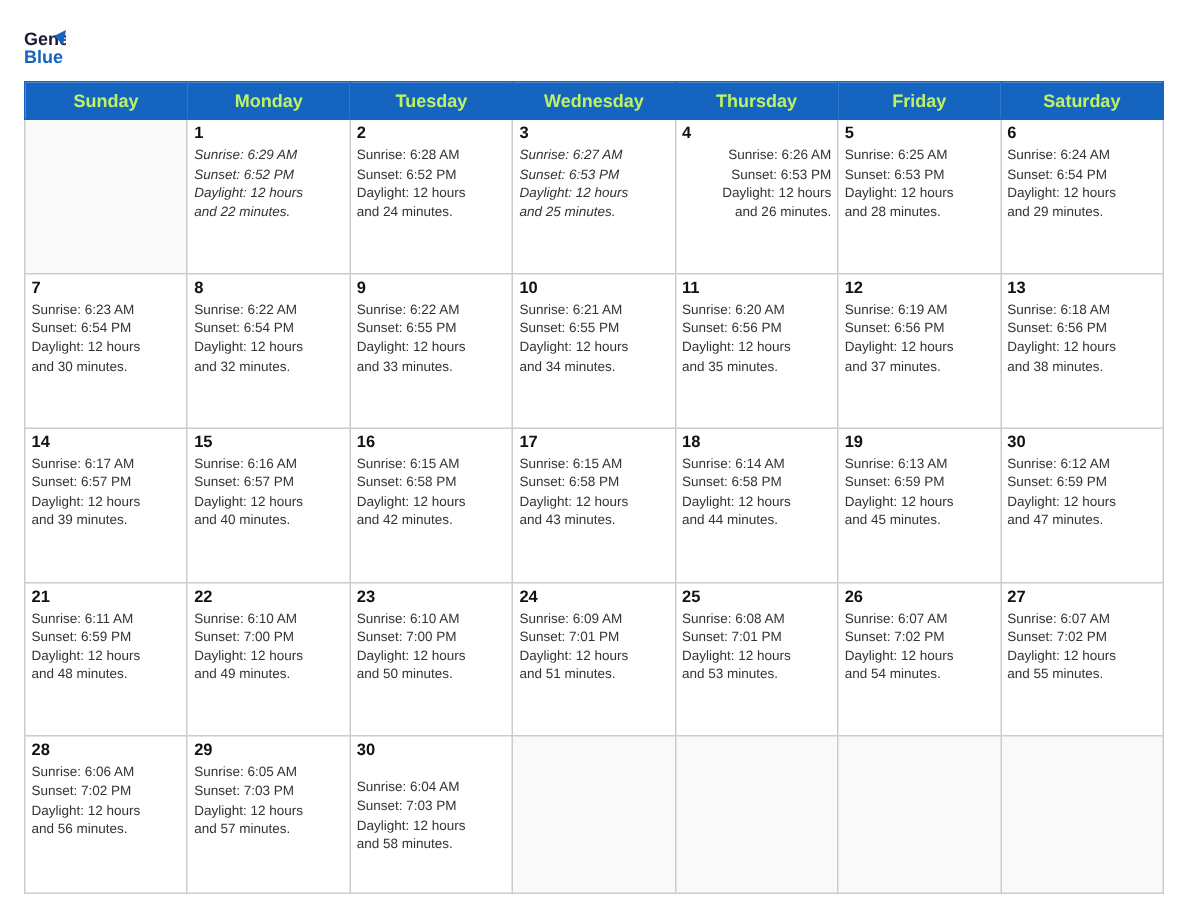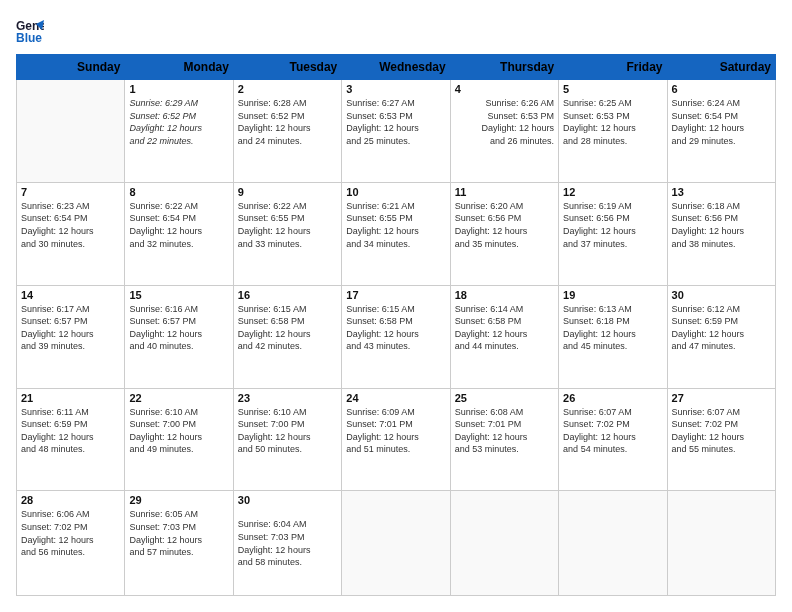--- a/index.html
+++ b/index.html
@@ -47,25 +47,25 @@
     }
     .calendar {
       flex: 1;
       border: 1px solid #ccc;
       border-collapse: collapse;
       width: 100%;
       table-layout: fixed;
     }
     .calendar th {
       background: #1565c0;
-      color: #000000;
+      color: #bef264;
       font-size: 12px;
       font-weight: bold;
       padding: 5px 4px;
-      text-align: right;
+      text-align: center;
       border: 1px solid #1565c0;
     }
     .calendar td {
       border: 1px solid #ccc;
       vertical-align: top;
       padding: 3px 4px;
       font-size: 9.5px;
       color: #222;
       height: 80px;
     }
@@ -131,21 +131,21 @@
           </td>
           <td>
             <span class="day-num">2</span>
             <div class="day-info" style="white-space: pre-line;">Sunrise: 6:28 AM
 Sunset: 6:52 PM
 Daylight: 12 hours
 and 24 minutes.</div>
           </td>
           <td>
             <span class="day-num">3</span>
-            <div class="day-info" style="white-space: pre-line;">Sunrise: 6:27 AM
+            <div class="day-info" style="white-space: pre-line; font-style: italic;">Sunrise: 6:27 AM
 Sunset: 6:53 PM
 Daylight: 12 hours
 and 25 minutes.</div>
           </td>
           <td>
             <span class="day-num">4</span>
             <div class="day-info" style="white-space: pre-line; text-align: right;">Sunrise: 6:26 AM
 Sunset: 6:53 PM
 Daylight: 12 hours
 and 26 minutes.</div>
@@ -248,21 +248,21 @@
           <td>
             <span class="day-num">18</span>
             <div class="day-info" style="white-space: pre-line;">Sunrise: 6:14 AM
 Sunset: 6:58 PM
 Daylight: 12 hours
 and 44 minutes.</div>
           </td>
           <td>
             <span class="day-num">19</span>
             <div class="day-info" style="white-space: pre-line;">Sunrise: 6:13 AM
-Sunset: 6:18 PM
+Sunset: 6:59 PM
 Daylight: 12 hours
 and 45 minutes.</div>
           </td>
           <td>
             <span class="day-num">30</span>
             <div class="day-info" style="white-space: pre-line;">Sunrise: 6:12 AM
 Sunset: 6:59 PM
 Daylight: 12 hours
 and 47 minutes.</div>
           </td>

